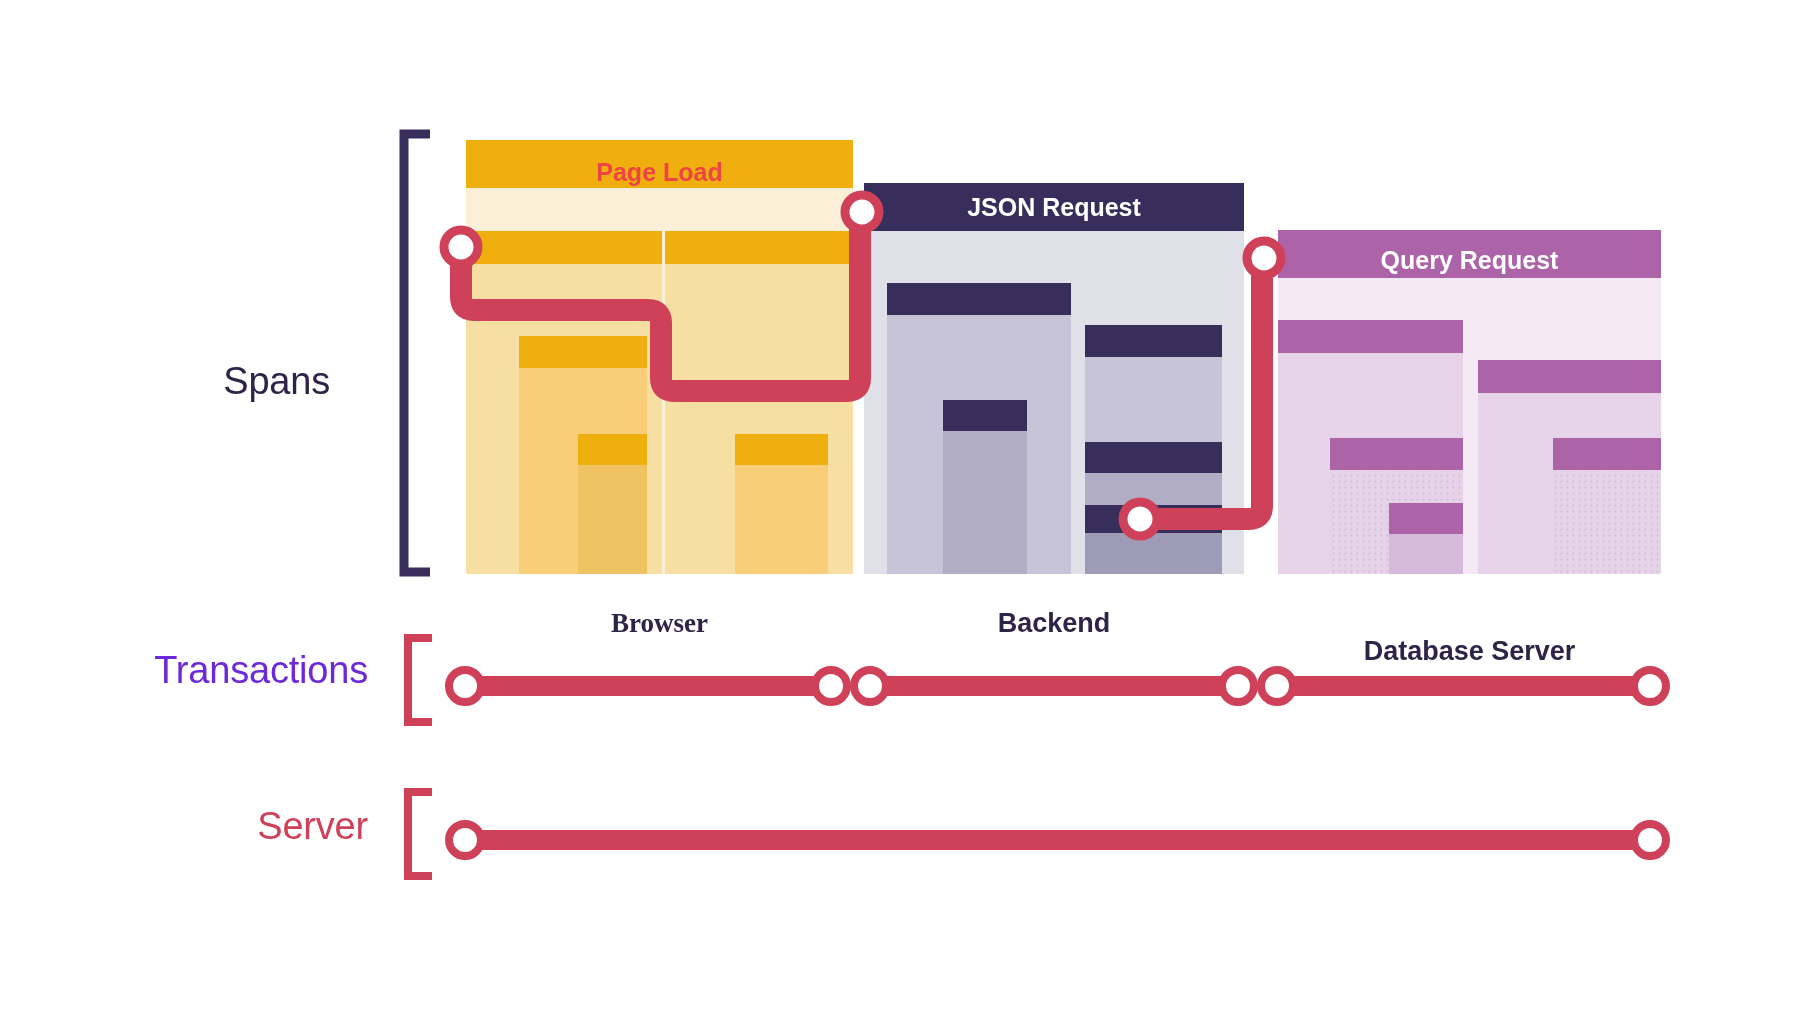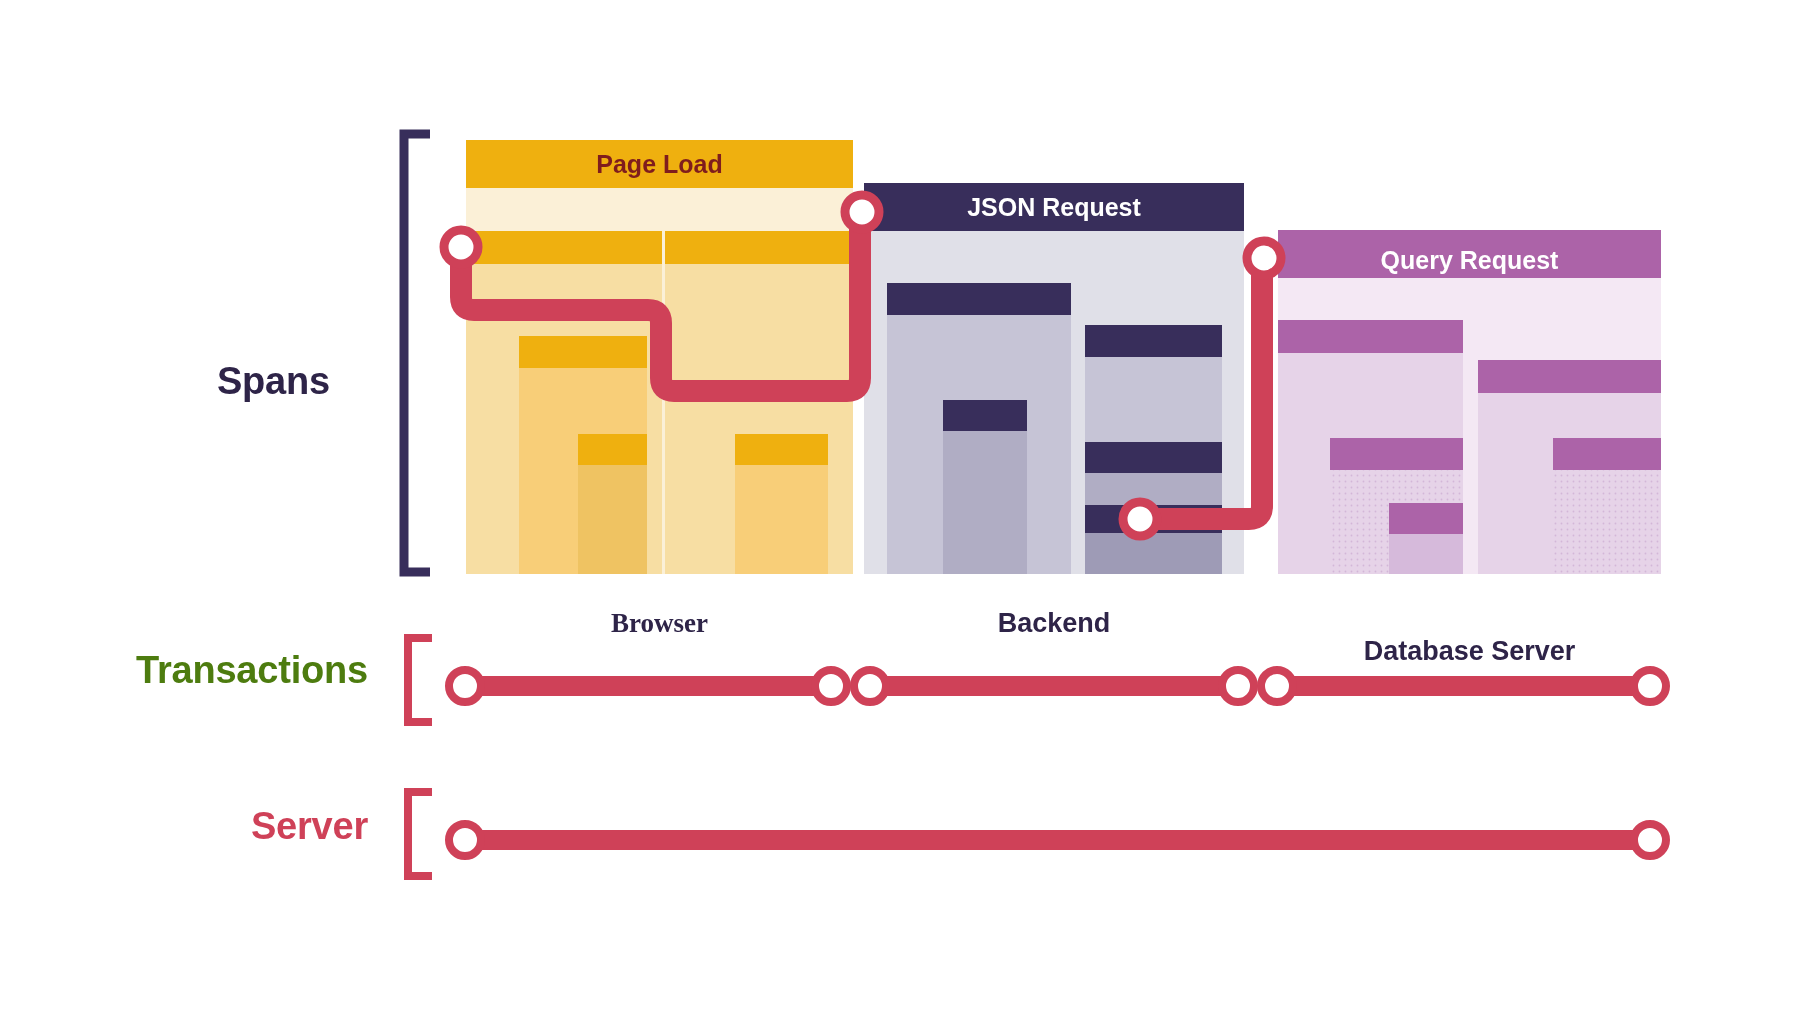--- a/index.html
+++ b/index.html
@@ -20,37 +20,37 @@
   }
   .svg-root {
     position: absolute;
     top: 0; left: 0;
     width: 1800px;
     height: 1031px;
   }
   
   .row-label {
     position: absolute;
-    font-weight: bold;
+    font-weight: normal;
     white-space: nowrap;
     letter-spacing: -0.2px;
   }
   #spans-label {
     left: 0px; top: 360px;
     width: 330px;
     text-align: right;
     font-size: 38px;
     color: #2E2448;
   }
   #transactions-label {
     left: 0px; top: 649px;
     width: 368px;
     text-align: right;
     font-size: 38px;
-    color: #4d7c0f;
+    color: #6d28d9;
   }
   #trace-label {
     left: 0px; top: 805px;
     width: 368px;
     text-align: right;
     font-size: 38px;
     color: #CF4158;
   }
   .group-caption {
     position: absolute;
@@ -216,21 +216,21 @@
       <circle cx="1650" cy="840" r="16" fill="#ffffff" stroke="#CF4158" stroke-width="8"></circle>
     </g>
   </svg>
 
   <div class="row-label" id="spans-label">Spans</div>
 
   <div class="row-label" id="transactions-label">Transactions</div>
 
   <div class="row-label" id="trace-label">Server</div>
 
-  <div class="panel-title" style="left:466px; top:140px; width:387px; height:48px; color:#7f1d1d;">Page Load</div>
+  <div class="panel-title" style="left:466px; top:148px; width:387px; height:48px; color:#ef4444;">Page Load</div>
 
   <div class="panel-title" style="left:864px; top:183px; width:380px; height:48px; color:#ffffff;">JSON Request</div>
 
   <div class="panel-title" style="left:1278px; top:230px; width:383px; height:60px; color:#ffffff;">Query Request</div>
 
   <div class="group-caption" style="left:466px; width:387px;font-family:Liberation Serif, serif;">Browser</div>
 
   <div class="group-caption" style="left:864px; width:380px;">Backend</div>
 
   <div class="group-caption" style="left:1278px; width:383px;margin-top:28px;">Database Server</div>

